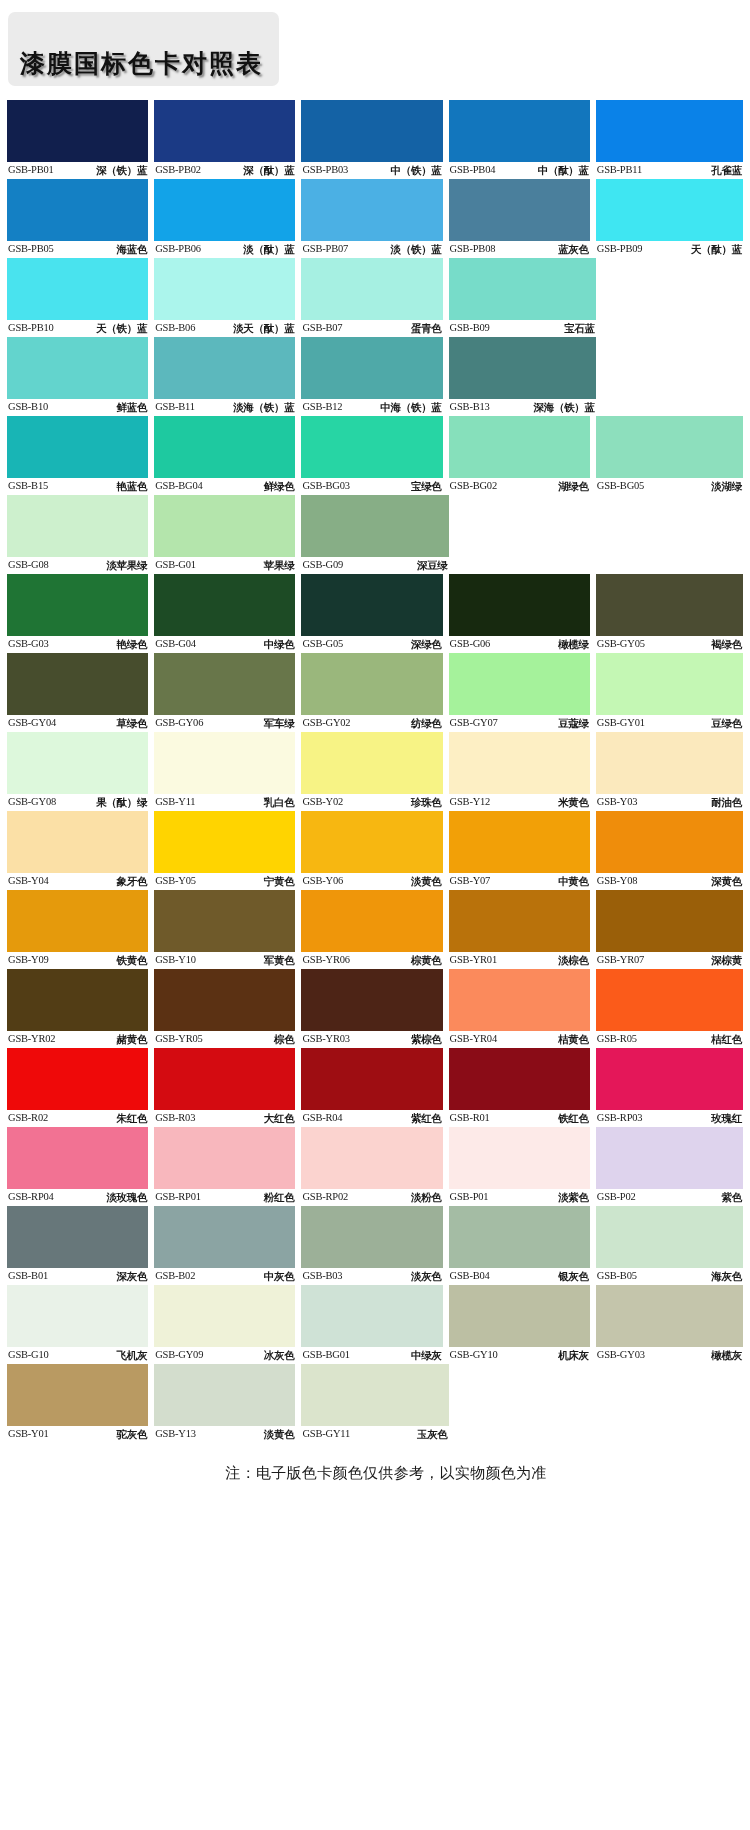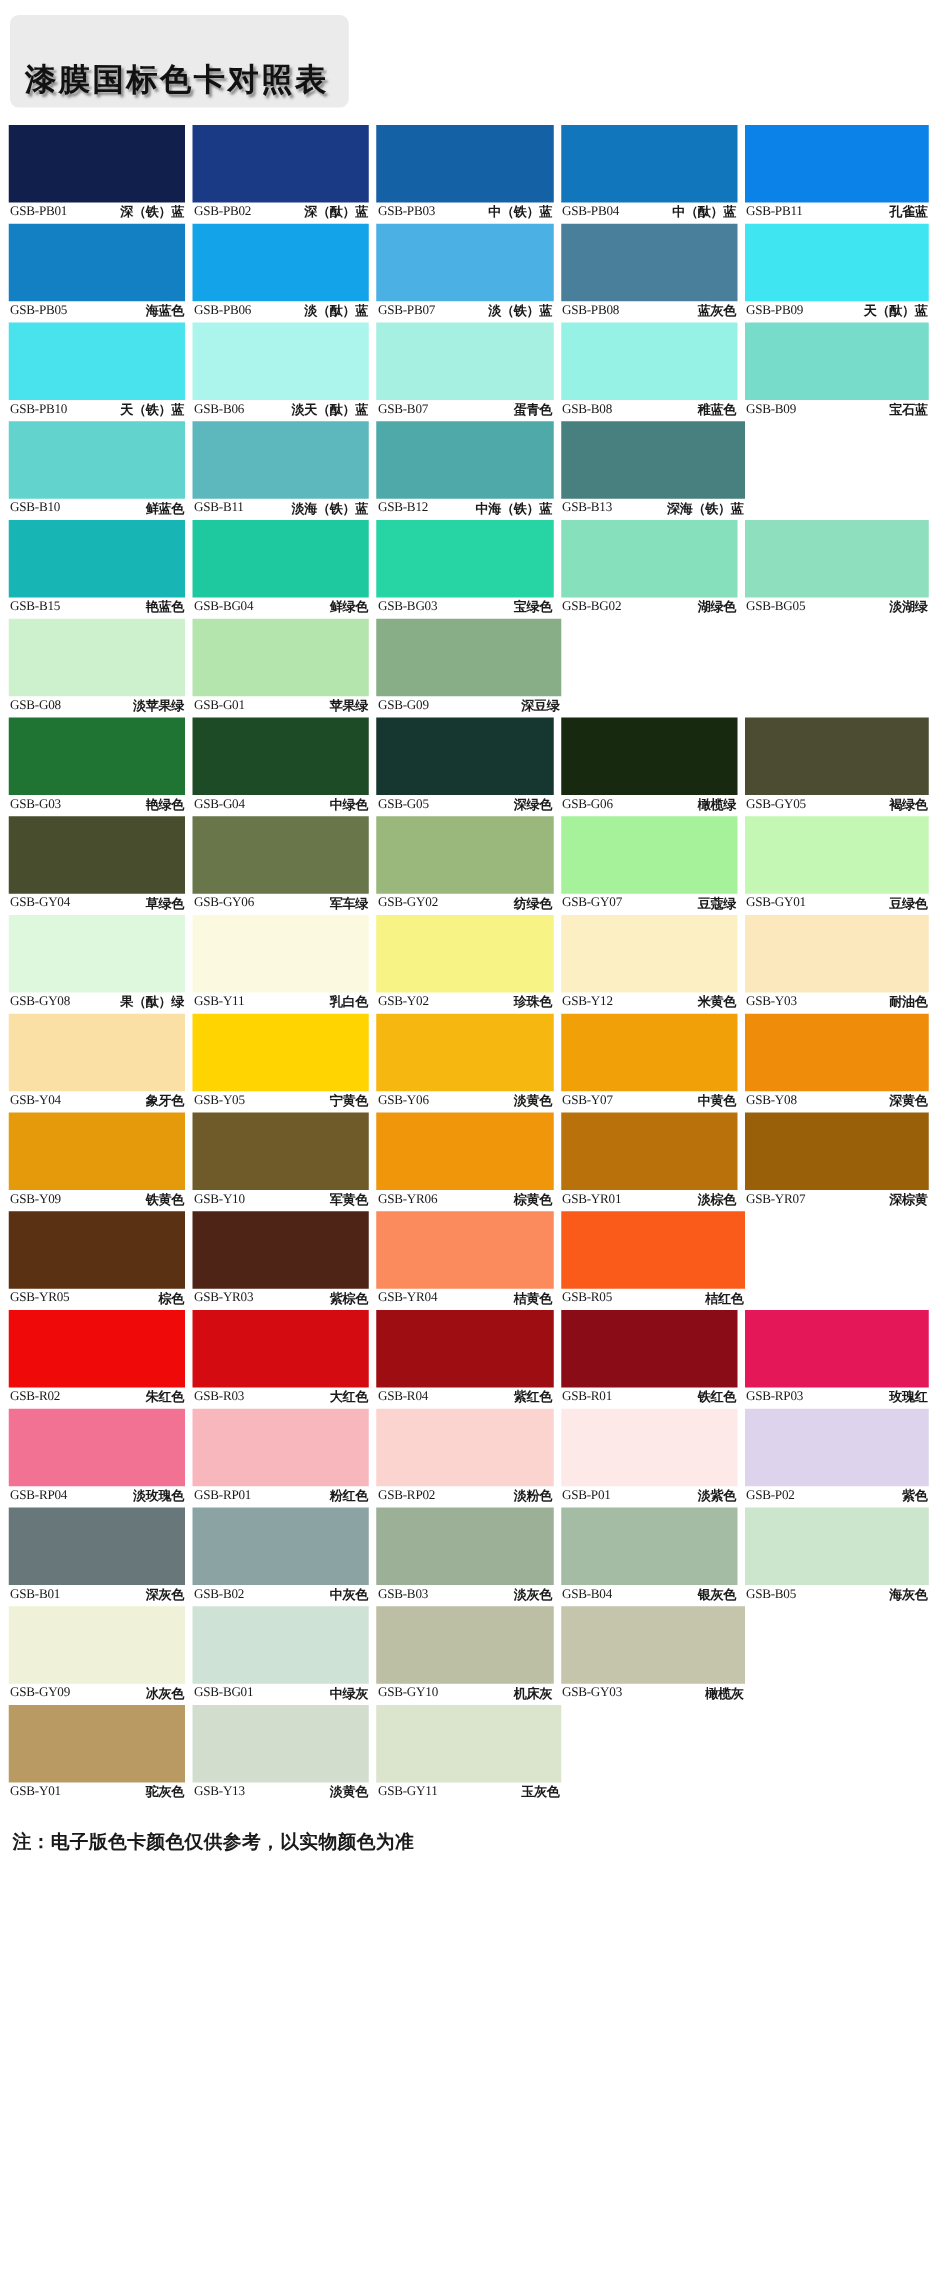--- a/index.html
+++ b/index.html
@@ -78,26 +78,27 @@
   }
   .swatch-name {
     font-family: "DejaVu Sans", "Liberation Sans", sans-serif;
     font-size: 10.5px;
     font-weight: bold;
     letter-spacing: -0.3px;
   }
 
   
   .footer-note {
-    margin: 22px 0 14px 10px;
+    margin: 22px 0 14px 22px;
     font-family: "DejaVu Sans", "Liberation Sans", sans-serif;
     font-size: 15px;
-    font-weight: bold;
+    font-weight: normal;
     color: #1a1a1a;
     letter-spacing: 0.3px;
+    text-align: center;
   }
 </style>
 </head>
 <body>
 
 
 
 
 
 <div class="title-banner">
@@ -195,27 +196,20 @@
         </div>
       </div>
       <div class="swatch-cell">
         <div class="swatch-chip" style="background: rgb(166, 240, 226);"></div>
         <div class="swatch-label">
           <span class="swatch-code">GSB-B07</span>
           <span class="swatch-name">蛋青色</span>
         </div>
       </div>
       <div class="swatch-cell">
-        <div class="swatch-chip" style="background: rgb(149, 242, 228);"></div>
-        <div class="swatch-label">
-          <span class="swatch-code">GSB-B08</span>
-          <span class="swatch-name">稚蓝色</span>
-        </div>
-      </div>
-      <div class="swatch-cell">
         <div class="swatch-chip" style="background: rgb(119, 220, 201);"></div>
         <div class="swatch-label">
           <span class="swatch-code">GSB-B09</span>
           <span class="swatch-name">宝石蓝</span>
         </div>
       </div>
     </div>
     <div class="swatch-row">
       <div class="swatch-cell">
         <div class="swatch-chip" style="background: rgb(99, 212, 205);"></div>
@@ -486,20 +480,27 @@
       <div class="swatch-cell">
         <div class="swatch-chip" style="background: rgb(154, 95, 9);"></div>
         <div class="swatch-label">
           <span class="swatch-code">GSB-YR07</span>
           <span class="swatch-name">深棕黄</span>
         </div>
       </div>
     </div>
     <div class="swatch-row">
       <div class="swatch-cell">
+        <div class="swatch-chip" style="background: rgb(82, 61, 21);"></div>
+        <div class="swatch-label">
+          <span class="swatch-code">GSB-YR02</span>
+          <span class="swatch-name">赭黄色</span>
+        </div>
+      </div>
+      <div class="swatch-cell">
         <div class="swatch-chip" style="background: rgb(91, 49, 19);"></div>
         <div class="swatch-label">
           <span class="swatch-code">GSB-YR05</span>
           <span class="swatch-name">棕色</span>
         </div>
       </div>
       <div class="swatch-cell">
         <div class="swatch-chip" style="background: rgb(77, 36, 22);"></div>
         <div class="swatch-label">
           <span class="swatch-code">GSB-YR03</span>
@@ -627,20 +628,27 @@
       <div class="swatch-cell">
         <div class="swatch-chip" style="background: rgb(204, 229, 205);"></div>
         <div class="swatch-label">
           <span class="swatch-code">GSB-B05</span>
           <span class="swatch-name">海灰色</span>
         </div>
       </div>
     </div>
     <div class="swatch-row">
       <div class="swatch-cell">
+        <div class="swatch-chip" style="background: rgb(233, 242, 232);"></div>
+        <div class="swatch-label">
+          <span class="swatch-code">GSB-G10</span>
+          <span class="swatch-name">飞机灰</span>
+        </div>
+      </div>
+      <div class="swatch-cell">
         <div class="swatch-chip" style="background: rgb(239, 242, 216);"></div>
         <div class="swatch-label">
           <span class="swatch-code">GSB-GY09</span>
           <span class="swatch-name">冰灰色</span>
         </div>
       </div>
       <div class="swatch-cell">
         <div class="swatch-chip" style="background: rgb(207, 226, 214);"></div>
         <div class="swatch-label">
           <span class="swatch-code">GSB-BG01</span>

